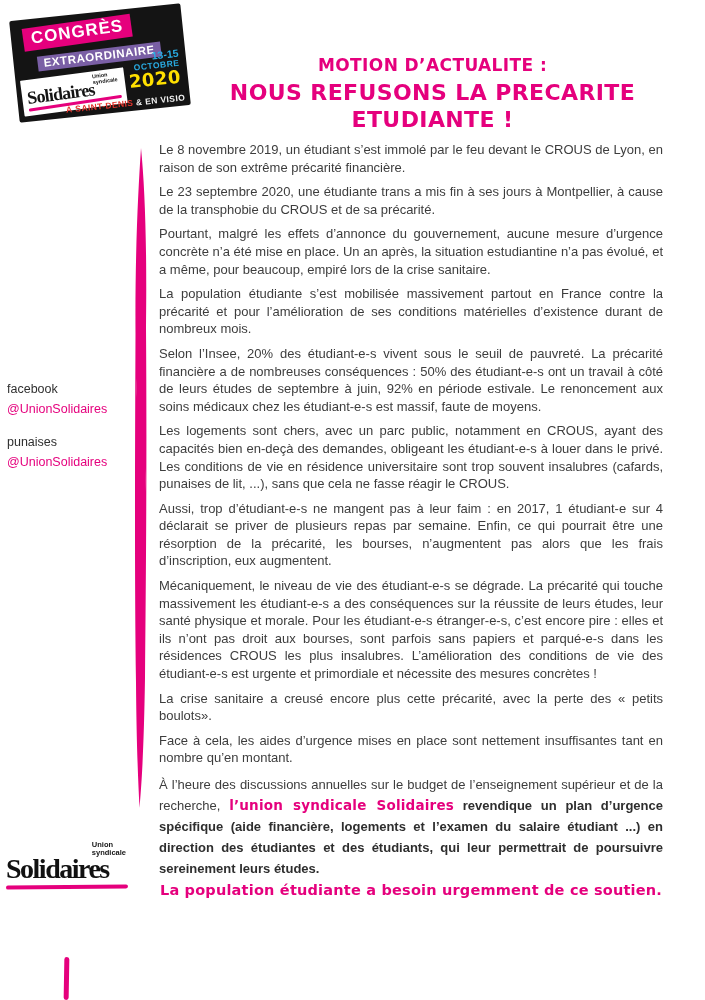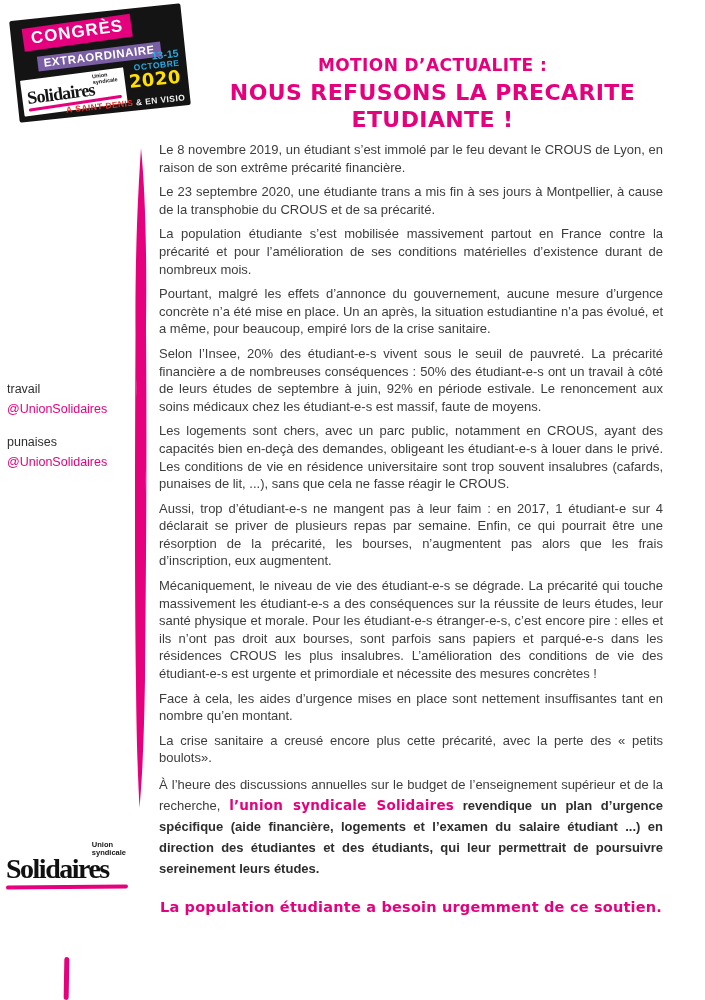--- a/index.html
+++ b/index.html
@@ -85,21 +85,21 @@
   .main p {
     font-size:13px; line-height:17.6px; text-align:justify; margin-bottom:7px;
   }
   .main p.closing { line-height:21px; margin-bottom:2px; }
   .closing .hl {
     color:#e5007d; font-weight:800; font-family:"DejaVu Sans", sans-serif;
     font-size:13.5px; letter-spacing:0.2px;
   }
   .closing .bold { font-weight:700; color:#2e2e2e; }
   .final-callout {
-    margin-top:20px; text-align:center; color:#e5007d; font-weight:800;
+    margin-top:3px; text-align:center; color:#e5007d; font-weight:800;
     font-family:"DejaVu Sans", sans-serif; font-size:14.5px; letter-spacing:0.2px;
   }
 
   
   .footer-logo { position:absolute; left:6px; top:841px; width:122px; }
   .footer-logo .union {
     position:absolute; right:2px; top:0px; font-size:7.5px; line-height:8px;
     color:#141414; font-weight:700; white-space:pre-line;
   }
   .footer-logo .name {
@@ -144,48 +144,48 @@
     </div>
   </div>
 
   <div class="title">
     <div class="t1">MOTION D’ACTUALITE :</div>
     <div class="t2">NOUS REFUSONS LA PRECARITE ETUDIANTE !</div>
   </div>
 
   <aside class="contacts">
     <div class="group">
-      <div>travail</div>
+      <div>facebook</div>
       <div class="pink">@UnionSolidaires</div>
     </div>
     <div class="group">
       <div>punaises</div>
       <div class="pink">@UnionSolidaires</div>
     </div>
   </aside>
 
   <div class="divider">
     <svg width="24" height="660" viewBox="0 0 24 660" xmlns="http://www.w3.org/2000/svg">
       <path d="M11,0 C15,40 17,100 16,180 C17,300 16,430 15,530 C14,595 12,632 9.5,660
                C8,630 6.5,595 6,535 C4.5,435 5,305 5.5,185 C5,105 8,45 11,0 Z" fill="#e5007d"></path>
       <path d="M6,230 C7,236 7,244 6,250 Z M16,320 C15,328 15,336 16,344 Z" fill="#f06aac" opacity="0.5"></path>
     </svg>
   </div>
 
   <main class="main">
     <p>Le 8 novembre 2019, un étudiant s’est immolé par le feu devant le CROUS de Lyon, en raison de son extrême précarité financière.</p>
     <p>Le 23 septembre 2020, une étudiante trans a mis fin à ses jours à Montpellier, à cause de la transphobie du CROUS et de sa précarité.</p>
+    <p>Pourtant, malgré les effets d’annonce du gouvernement, aucune mesure d’urgence concrète n’a été mise en place. Un an après, la situation estudiantine n’a pas évolué, et a même, pour beaucoup, empiré lors de la crise sanitaire.</p>
     <p>La population étudiante s’est mobilisée massivement partout en France contre la précarité et pour l’amélioration de ses conditions matérielles d’existence durant de nombreux mois.</p>
-    <p>Pourtant, malgré les effets d’annonce du gouvernement, aucune mesure d’urgence concrète n’a été mise en place. Un an après, la situation estudiantine n’a pas évolué, et a même, pour beaucoup, empiré lors de la crise sanitaire.</p>
     <p>Selon l’Insee, 20% des étudiant-e-s vivent sous le seuil de pauvreté. La précarité financière a de nombreuses conséquences : 50% des étudiant-e-s ont un travail à côté de leurs études de septembre à juin, 92% en période estivale. Le renoncement aux soins médicaux chez les étudiant-e-s est massif, faute de moyens.</p>
     <p>Les logements sont chers, avec un parc public, notamment en CROUS, ayant des capacités bien en-deçà des demandes, obligeant les étudiant-e-s à louer dans le privé. Les conditions de vie en résidence universitaire sont trop souvent insalubres (cafards, punaises de lit, ...), sans que cela ne fasse réagir le CROUS.</p>
     <p>Aussi, trop d’étudiant-e-s ne mangent pas à leur faim : en 2017, 1 étudiant-e sur 4 déclarait se priver de plusieurs repas par semaine. Enfin, ce qui pourrait être une résorption de la précarité, les bourses, n’augmentent pas alors que les frais d’inscription, eux augmentent.</p>
     <p>Mécaniquement, le niveau de vie des étudiant-e-s se dégrade. La précarité qui touche massivement les étudiant-e-s a des conséquences sur la réussite de leurs études, leur santé physique et morale. Pour les étudiant-e-s étranger-e-s, c’est encore pire : elles et ils n’ont pas droit aux bourses, sont parfois sans papiers et parqué-e-s dans les résidences CROUS les plus insalubres. L’amélioration des conditions de vie des étudiant-e-s est urgente et primordiale et nécessite des mesures concrètes !</p>
+    <p>La crise sanitaire a creusé encore plus cette précarité, avec la perte des « petits boulots».</p>
     <p>Face à cela, les aides d’urgence mises en place sont nettement insuffisantes tant en nombre qu’en montant.</p>
-    <p>La crise sanitaire a creusé encore plus cette précarité, avec la perte des « petits boulots».</p>
     <p class="closing"><span>À l’heure des discussions annuelles sur le budget de l’enseignement supérieur et de la recherche, </span><span class="hl">l’union syndicale Solidaires</span><span class="bold"> revendique un plan d’urgence spécifique (aide financière, logements et l’examen du salaire étudiant ...) en direction des étudiantes et des étudiants, qui leur permettrait de poursuivre sereinement leurs études.</span></p>
     <div class="final-callout">La population étudiante a besoin urgemment de ce soutien.</div>
   </main>
 
   <div class="footer-logo">
     <span class="union">Union
 syndicale</span>
     <div class="name">Solidaires</div>
     <div class="underline"></div>
   </div>

